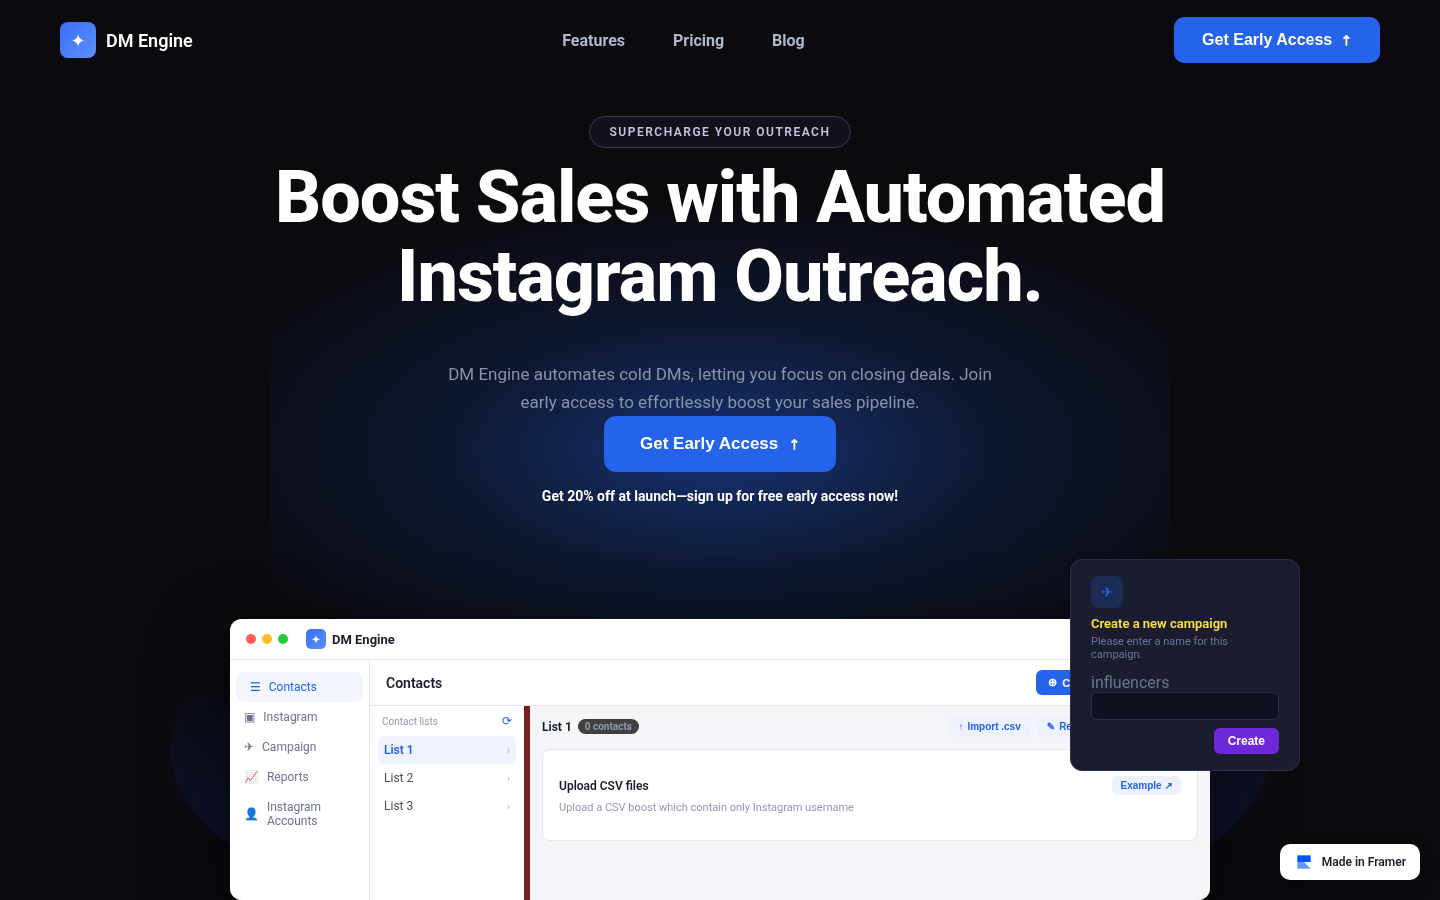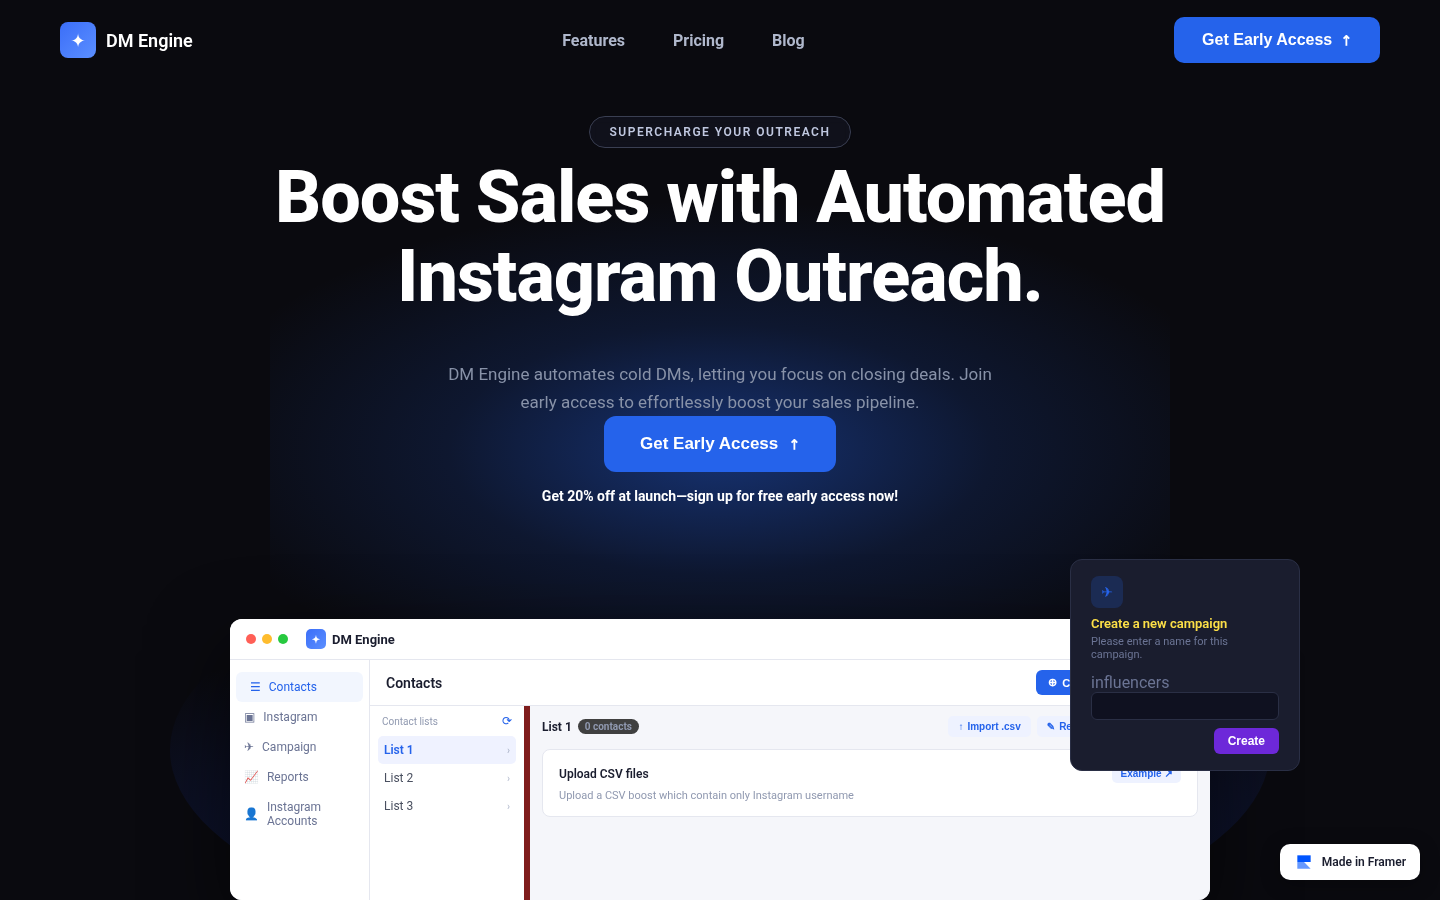--- a/index.html
+++ b/index.html
@@ -446,21 +446,21 @@
 
     .import-btn { background: #eef2ff; color: #2563eb; }
     .rename-btn { background: #eef2ff; color: #2563eb; }
     .delete-btn { background: #fef2f2; color: #ef4444; }
 
     
     .csv-card {
       background: #fff;
       border: 1px solid #e5e7ef;
       border-radius: 8px;
-      padding: 14px 16px;
+      padding: 26px 16px;
       margin-top: 8px;
     }
 
     .csv-card-header {
       display: flex;
       justify-content: space-between;
       align-items: center;
       margin-bottom: 6px;
     }
 

